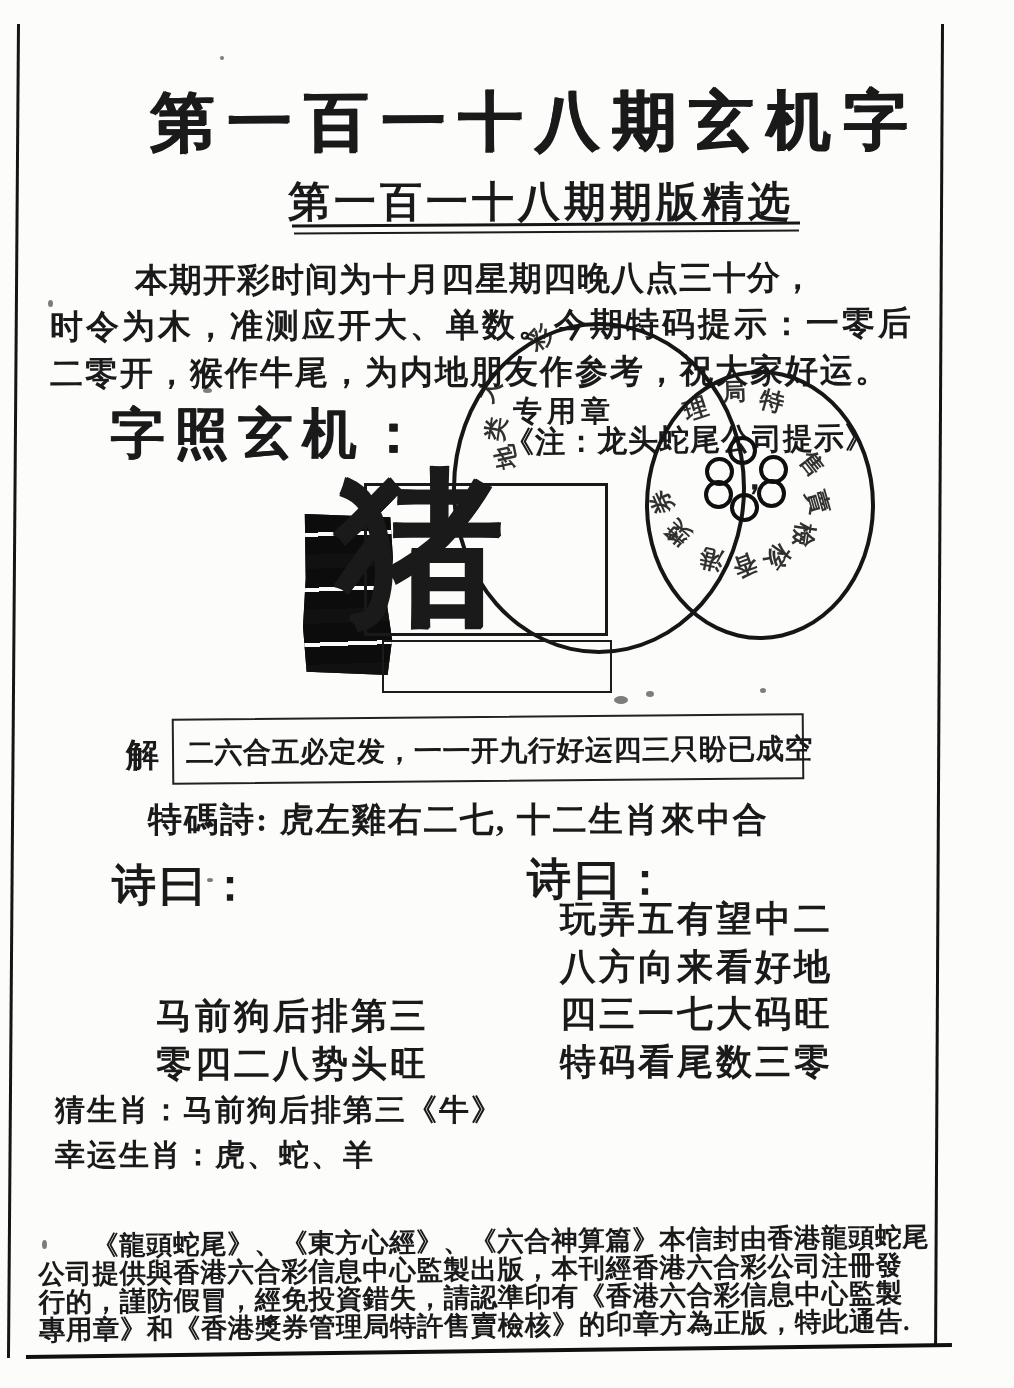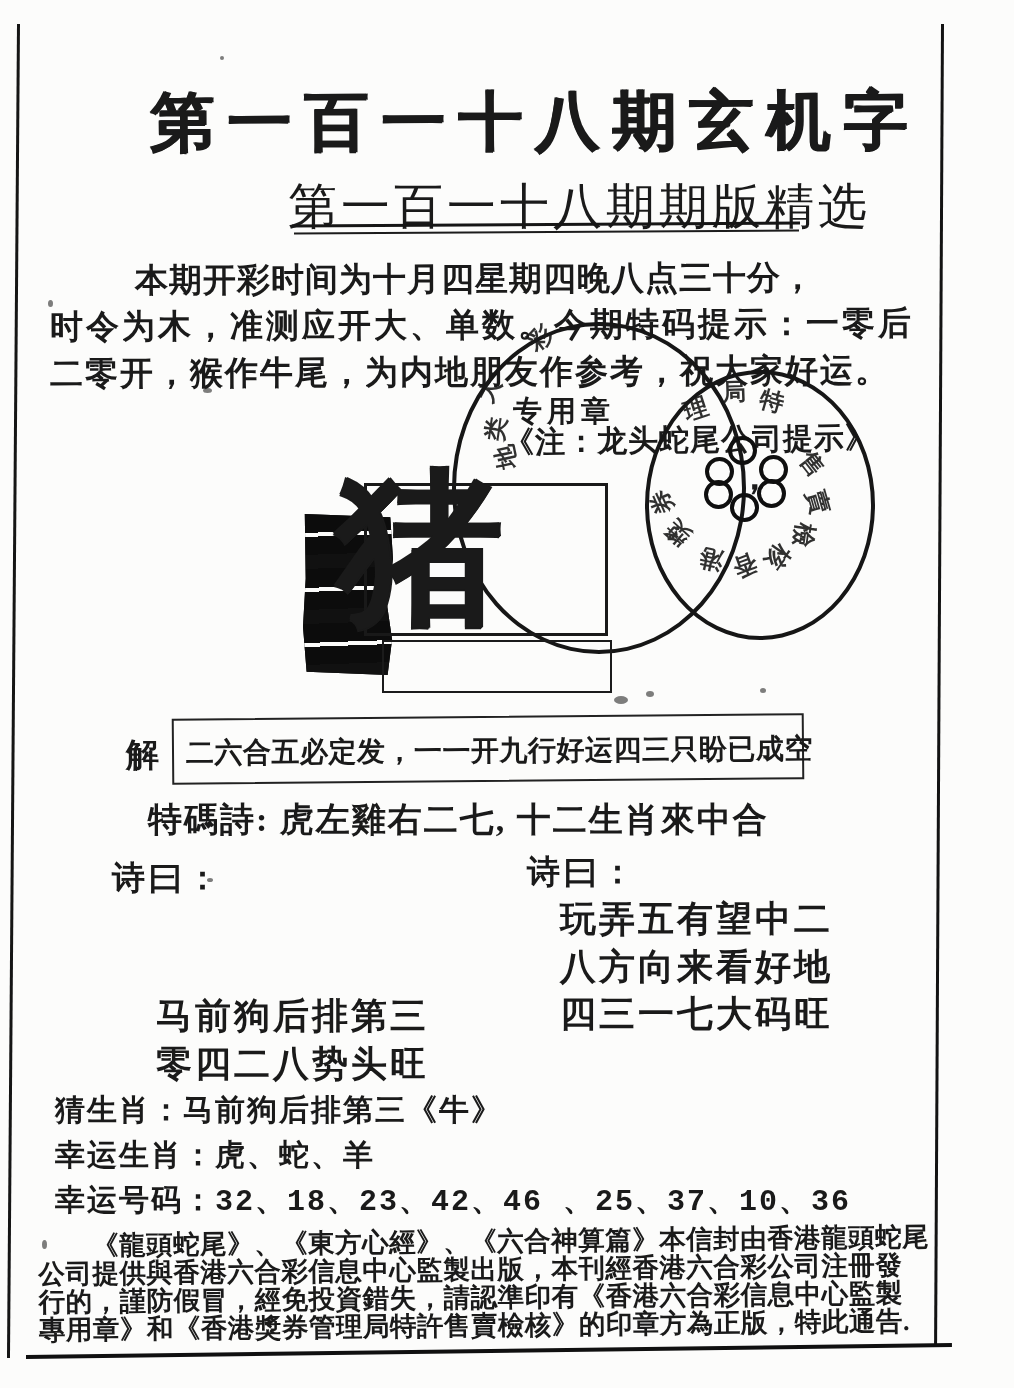--- a/index.html
+++ b/index.html
@@ -16,21 +16,21 @@
   .b-bottom{left:26px;top:1355px;width:926px;height:4px;background:#101010;transform:rotate(-0.74deg);transform-origin:left center;}
   .title{
     left:140px;top:78px;width:790px;text-align:center;
     font-family:"DejaVu Sans","Liberation Sans",sans-serif;
     font-size:64px;font-weight:900;letter-spacing:13px;
     text-shadow:1.5px 0 currentColor,0 1px currentColor;
     transform:rotate(-0.2deg);
   }
   .subtitle{
     left:288px;top:174px;width:520px;
-    font-size:49px;font-weight:400;letter-spacing:4px;
+    font-size:42px;font-weight:700;letter-spacing:4px;
     font-family:"DejaVu Sans","Liberation Sans",sans-serif;
   }
   .rule1{left:292px;top:223px;width:508px;height:3px;background:#161616;transform:rotate(-0.35deg);}
   .rule2{left:294px;top:231px;width:505px;height:2px;background:#1c1c1c;transform:rotate(-0.35deg);}
   .intro{font-size:33px;font-weight:600;transform:rotate(-0.25deg);}
   .intro-l1{left:135px;top:257px;letter-spacing:1px;}
   .intro-l2{left:50px;top:303px;letter-spacing:3px;}
   .intro-l3{left:50px;top:350px;letter-spacing:2px;}
   .reveal{
     left:110px;top:398px;font-size:54px;font-weight:900;letter-spacing:10px;
@@ -55,25 +55,25 @@
     background:repeating-linear-gradient(178deg,#0c0c0c 0 19px,#fbfbfa 19px 23px,#0c0c0c 23px 41px,#111 41px 55px);
     background-color:#0d0d0d;
     clip-path:polygon(2% 0,97% 2%,100% 28%,93% 55%,99% 78%,94% 100%,4% 98%,0 70%,3% 40%);
   }
   .tail-box{left:382px;top:640px;width:226px;height:49px;border:2.5px solid #1b1b1b;}
   .tail-text{left:394px;top:648px;font-size:29px;font-weight:700;letter-spacing:2px;}
   .sol-box{left:172px;top:716px;width:628px;height:62px;border:2.5px solid #222;transform:rotate(-0.5deg);}
   .sol-label{left:126px;top:733px;font-size:33px;font-weight:700;}
   .sol-text{left:186px;top:732px;font-size:28px;font-weight:600;letter-spacing:0.5px;transform:rotate(-0.4deg);}
   .code-poem{left:148px;top:797px;font-size:34px;font-weight:700;letter-spacing:2px;}
-  .shiyue{font-size:33px;font-weight:800;letter-spacing:4px;text-align:center;}
+  .shiyue{font-size:44px;font-weight:800;letter-spacing:4px;text-align:center;}
   .shiyue-left{left:112px;top:856px;}
   .shiyue-right{left:527px;top:850px;}
   .poemline{font-size:36px;font-weight:700;letter-spacing:3px;}
-  .bottom-line{font-size:30px;font-weight:700;letter-spacing:2px;font-family:Liberation Mono, monospace;}
+  .bottom-line{font-size:30px;font-weight:700;letter-spacing:2px;}
   .footer{
     left:38px;top:1232px;width:910px;
     font-size:26.5px;line-height:28px;font-weight:600;letter-spacing:0.5px;
     transform:rotate(-0.6deg);transform-origin:left top;white-space:nowrap;
   }
   .footer .fl1{margin-left:54px;}
   .noise{position:absolute;background:rgba(20,20,20,.55);border-radius:50%;}
 </style>
 </head>
 <body>
@@ -86,20 +86,21 @@
 
   <div class="abs title">第一百一十八期玄机字</div>
   <div class="abs subtitle">第一百一十八期期版精选</div>
   <div class="abs rule1"></div>
   <div class="abs rule2"></div>
 
   <div class="abs intro intro-l1">本期开彩时间为十月四星期四晚八点三十分，</div>
   <div class="abs intro intro-l2">时令为木，准测应开大、单数。今期特码提示：一零后</div>
   <div class="abs intro intro-l3">二零开，猴作牛尾，为内地朋友作参考，祝大家好运。</div>
 
+  <div class="abs reveal">字照玄机：</div>
 
   <div class="abs note-line">《注：龙头蛇尾公司提示》</div>
 
   <div class="abs stamp stamp-left"></div>
   <div class="abs stamp-center-text">专用章</div>
   <span class="abs ringchar" style="left:528px;top:322px;transform:rotate(-38deg);">彩</span>
   <span class="abs ringchar" style="left:477px;top:374px;transform:rotate(-62deg);">大</span>
   <span class="abs ringchar" style="left:484px;top:413px;transform:rotate(-82deg);">类</span>
   <span class="abs ringchar" style="left:494px;top:441px;transform:rotate(-102deg);">地</span>
 
@@ -138,24 +139,24 @@
 
   <div class="abs shiyue shiyue-left">诗曰：</div>
   <div class="abs shiyue shiyue-right">诗曰：</div>
 
   <div class="abs poemline" style="left:156px;top:992px;">马前狗后排第三</div>
   <div class="abs poemline" style="left:156px;top:1040px;">零四二八势头旺</div>
 
   <div class="abs poemline" style="left:560px;top:943px;">八方向来看好地</div>
   <div class="abs poemline" style="left:560px;top:895px;">玩弄五有望中二</div>
   <div class="abs poemline" style="left:560px;top:990px;">四三一七大码旺</div>
+  <div class="abs poemline" style="left:560px;top:1038px;">特码看尾数三零</div>
 
   <div class="abs bottom-line" style="left:55px;top:1090px;">猜生肖：马前狗后排第三《牛》</div>
   <div class="abs bottom-line" style="left:55px;top:1135px;">幸运生肖：虎、蛇、羊</div>
-  <div class="abs bottom-line" style="left:55px;top:1180px;">幸运号码：32、18、23、42、46 、25、37、10、36</div>
 
   <div class="abs footer">
     <div class="fl1">《龍頭蛇尾》、《東方心經》、《六合神算篇》本信封由香港龍頭蛇尾</div>
     <div>公司提供與香港六合彩信息中心監製出版，本刊經香港六合彩公司注冊發</div>
     <div>行的，謹防假冒，經免投資錯失，請認準印有《香港六合彩信息中心監製</div>
     <div>專用章》和《香港獎券管理局特許售賣檢核》的印章方為正版，特此通告.</div>
   </div>
 
   <div class="noise" style="left:614px;top:696px;width:14px;height:8px;"></div>
   <div class="noise" style="left:646px;top:691px;width:8px;height:6px;"></div>

